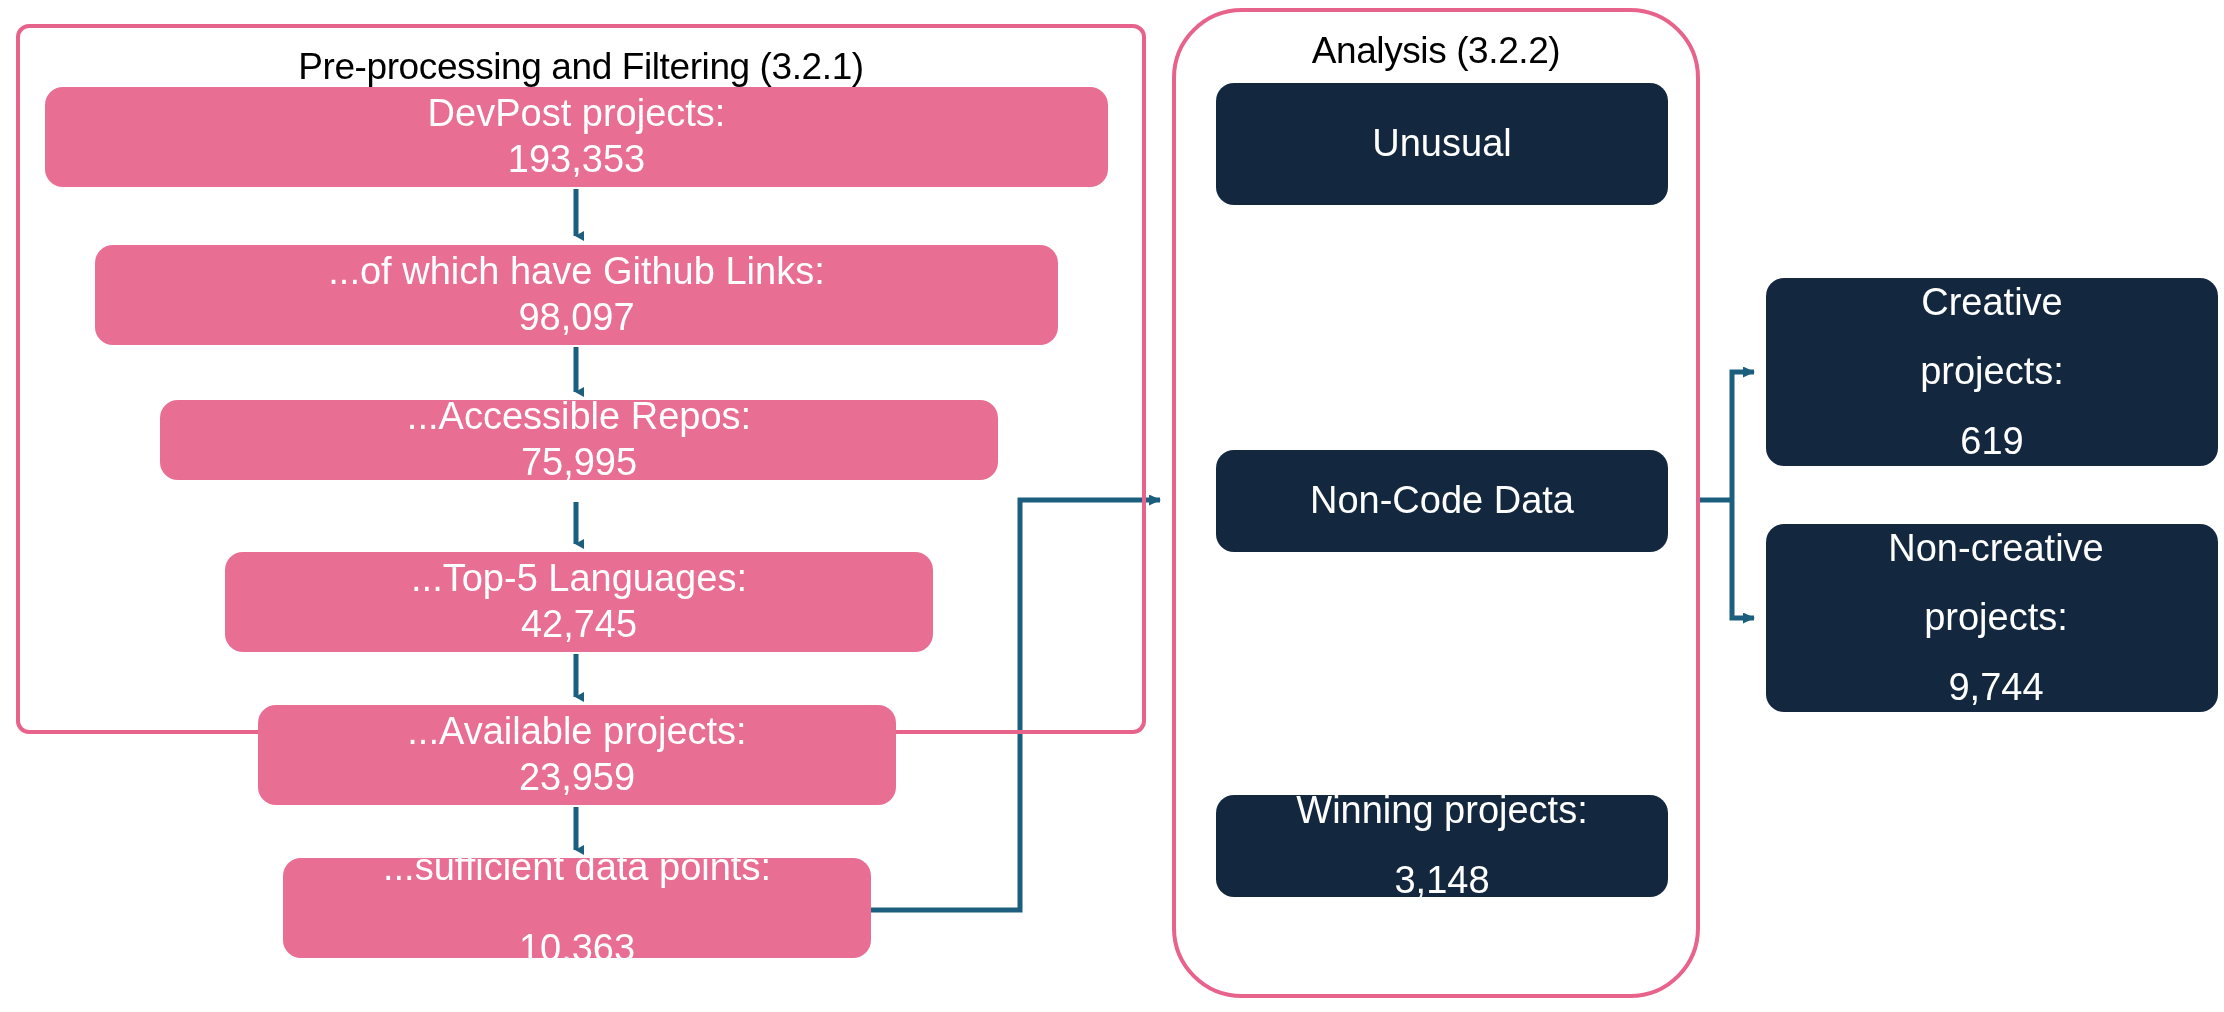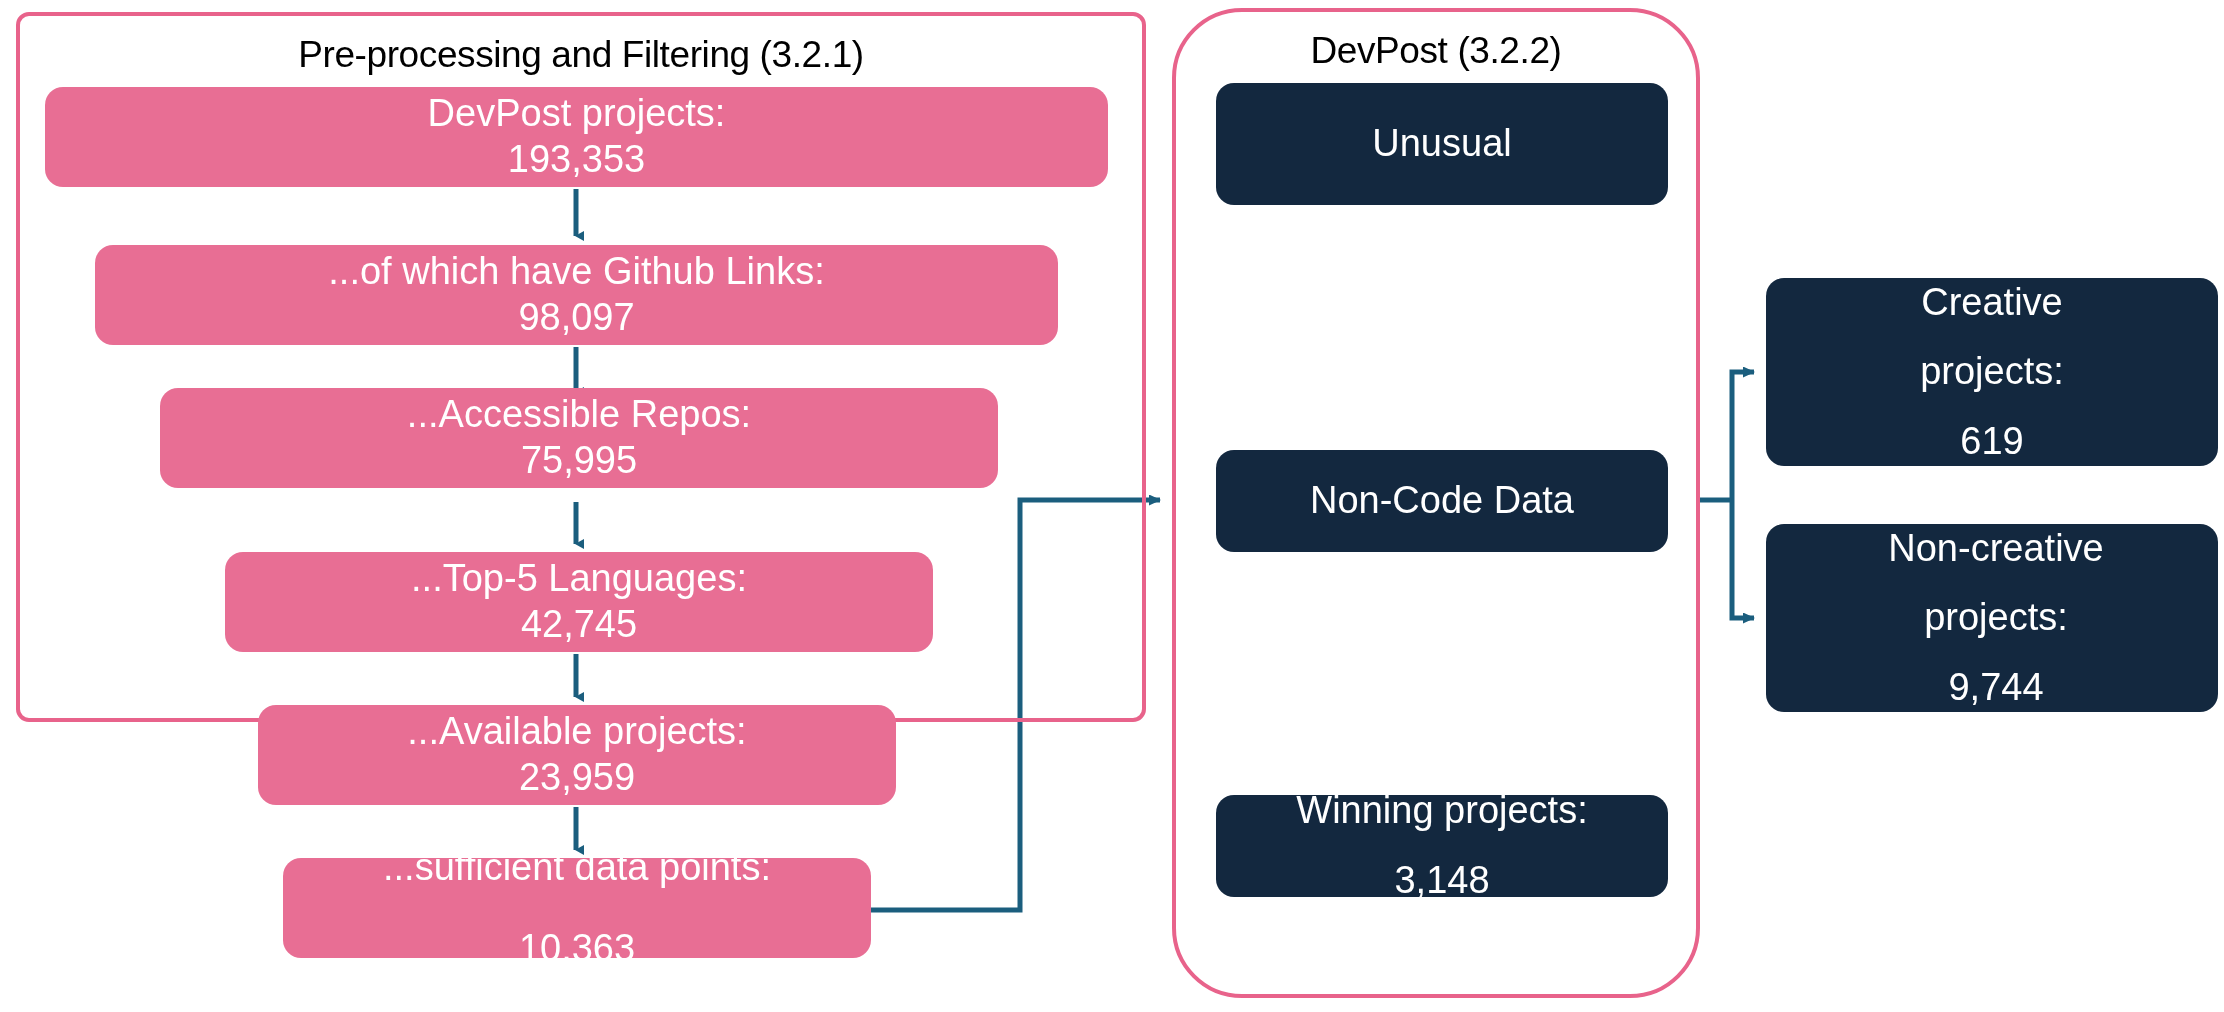--- a/index.html
+++ b/index.html
@@ -20,21 +20,21 @@
 
   
   .group {
     position: absolute;
     border: 4px solid #E8638B;
     background: transparent;
     box-sizing: border-box;
   }
   #group-preprocessing {
     left: 16px;
-    top: 12px;
+    top: 24px;
     width: 1130px;
     height: 710px;
     border-radius: 13px;
   }
   #group-analysis {
     left: 1172px;
     top: 8px;
     width: 528px;
     height: 990px;
     border-radius: 70px;
@@ -83,21 +83,21 @@
   #box-devpost        { left: 45px;  top: 87px;  width: 1063px; height: 64px; text-align: right; }
   #box-github         { left: 95px;  top: 172px; width: 963px;  height: 64px; }
   #box-repos          { left: 160px; top: 258px; width: 838px;  height: 64px; }
   #box-languages      { left: 225px; top: 345px; width: 708px;  height: 64px; justify-content: center; }
   #box-available      { left: 258px; top: 432px; width: 638px;  height: 64px; }
   #box-sufficient     { left: 283px; top: 520px; width: 588px;  height: 64px; gap: 35px; }
 
   
   #box-devpost        { top: 87px;  height: 100px; }
   #box-github         { top: 245px; height: 100px; }
-  #box-repos          { top: 388px; height: 100px; }
+  #box-repos          { top: 400px; height: 80px; }
   #box-languages      { top: 552px; height: 100px; }
   #box-available      { top: 705px; height: 100px; }
   #box-sufficient     { top: 858px; height: 100px; }
 
   
   #box-unusual  { left: 1216px; top: 83px;  width: 452px; height: 122px; }
   #box-noncode  { left: 1216px; top: 450px; width: 452px; height: 102px; }
   #box-winning  { left: 1216px; top: 795px; width: 452px; height: 102px; }
 
   
@@ -173,21 +173,21 @@
     <span class="line">...Available projects:</span>
     <span class="line">23,959</span>
   </div>
 
   <div class="box pink" id="box-sufficient">
     <span class="line">...sufficient data points:</span>
     <span class="line">10,363</span>
   </div>
 
   <div class="group" id="group-analysis">
-    <div class="group-title">DevPost (3.2.2)</div>
+    <div class="group-title">Analysis (3.2.2)</div>
   </div>
 
   <div class="box navy" id="box-unusual">
     <span class="line">Unusual</span>
   </div>
 
   <div class="box navy" id="box-noncode">
     <span class="line">Non-Code Data</span>
   </div>
 

